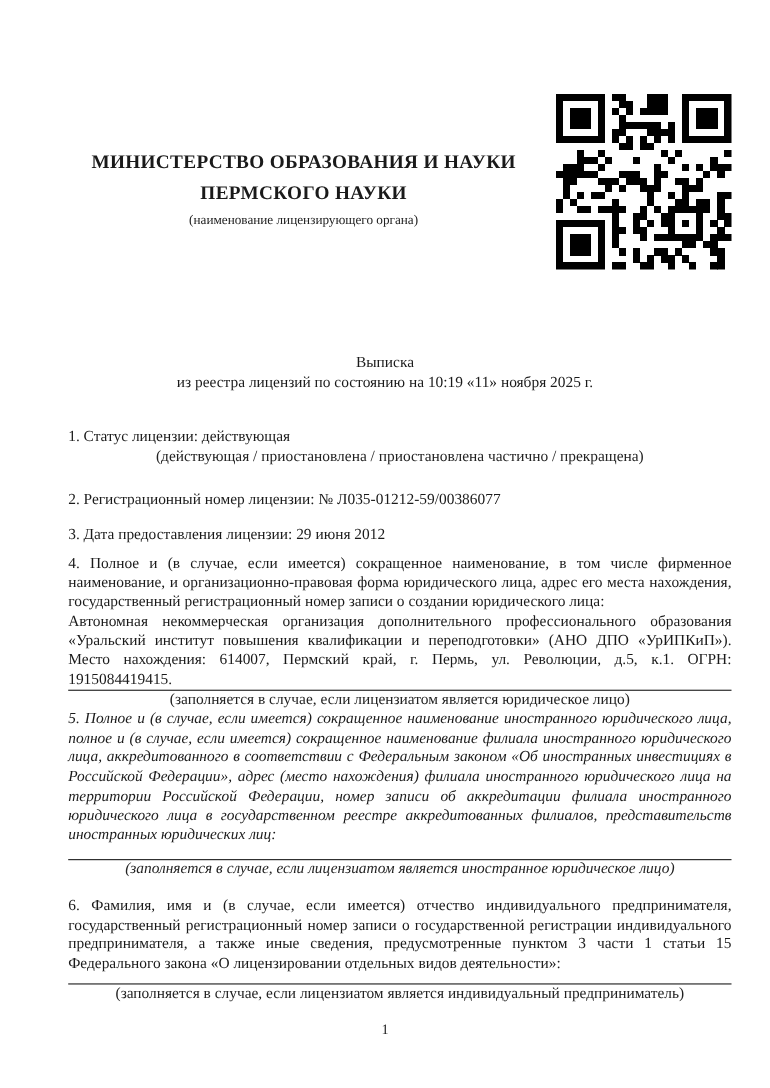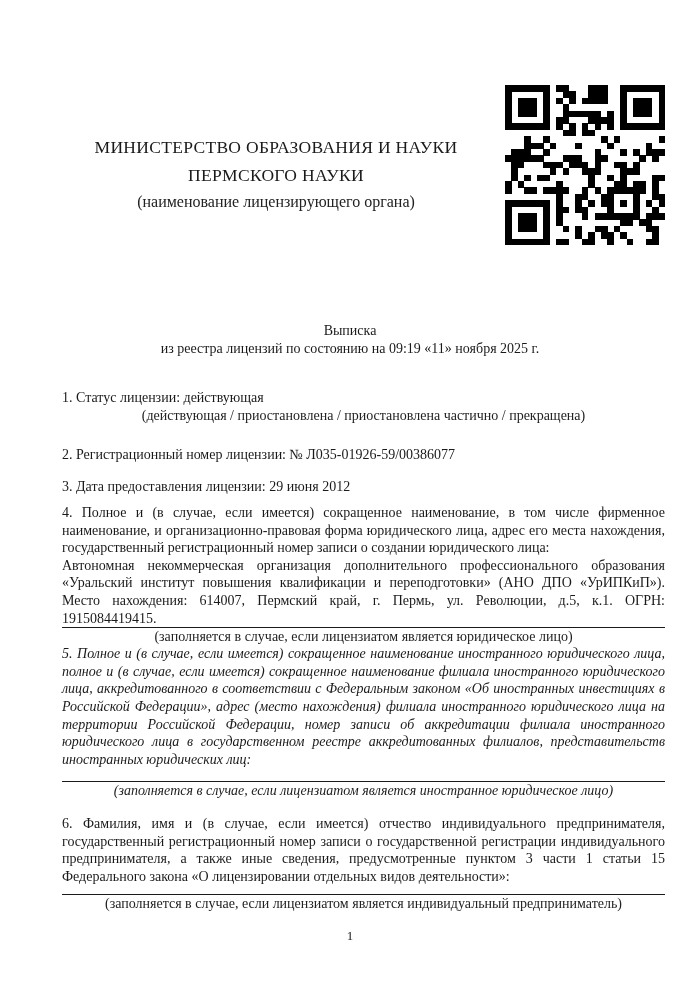--- a/index.html
+++ b/index.html
@@ -14,26 +14,26 @@
   }
   .header-row {
     display: flex;
     justify-content: space-between;
     align-items: flex-start;
     padding: 85px 35px 0 62px;
   }
   .org-block { width: 428px; padding-top: 48px; text-align: center; }
   .org-name {
     font-size: 17.5px;
-    font-weight: normal;
+    font-weight: bold;
     line-height: 28px;
     letter-spacing: 0.3px;
   }
   .org-name span { display: block; }
-  .org-caption { font-size: 16px; margin-top: 4px; color: #222; }
+  .org-caption { font-size: 12px; margin-top: 4px; color: #222; }
   .qr { width: 160px; height: 160px; }
   .qr svg { display: block; }
   .doc-title {
     text-align: center;
     margin-top: 77px;
     font-size: 14px;
     line-height: 17.6px;
   }
   .items {
     margin: 0 35px 0 62px;
@@ -370,32 +370,32 @@
           <rect x="102.40" y="153.60" width="6.50" height="6.50" fill="#000"></rect>
           <rect x="121.60" y="153.60" width="6.50" height="6.50" fill="#000"></rect>
           <rect x="140.80" y="153.60" width="6.50" height="6.50" fill="#000"></rect>
           <rect x="147.20" y="153.60" width="6.50" height="6.50" fill="#000"></rect>
         </svg>
     </div>
   </div>
 
   <div class="doc-title">
     <div>Выписка</div>
-    <div>из реестра лицензий по состоянию на 09:19 «11» ноября 2025 г.</div>
+    <div>из реестра лицензий по состоянию на 10:19 «11» ноября 2025 г.</div>
   </div>
 
   <div class="items">
 
     <div class="item item-1">
       <p class="t">1. Статус лицензии: действующая</p>
       <p class="cap">(действующая / приостановлена / приостановлена частично / прекращена)</p>
     </div>
 
     <div class="item item-2">
-      <p class="t">2. Регистрационный номер лицензии: № Л035-01926-59/00386077</p>
+      <p class="t">2. Регистрационный номер лицензии: № Л035-01212-59/00386077</p>
     </div>
 
     <div class="item item-3">
       <p class="t">3. Дата предоставления лицензии: 29 июня 2012</p>
     </div>
 
     <div class="item item-4">
       <div class="answer-zone">
         <p class="t">4. Полное и (в случае, если имеется) сокращенное наименование, в том числе фирменное наименование, и организационно-правовая форма юридического лица, адрес его места нахождения, государственный регистрационный номер записи о создании юридического лица:</p>
         <p class="t">Автономная некоммерческая организация дополнительного профессионального образования «Уральский институт повышения квалификации и переподготовки» (АНО ДПО «УрИПКиП»). Место нахождения: 614007, Пермский край, г. Пермь, ул. Революции, д.5, к.1. ОГРН: 1915084419415.</p>

